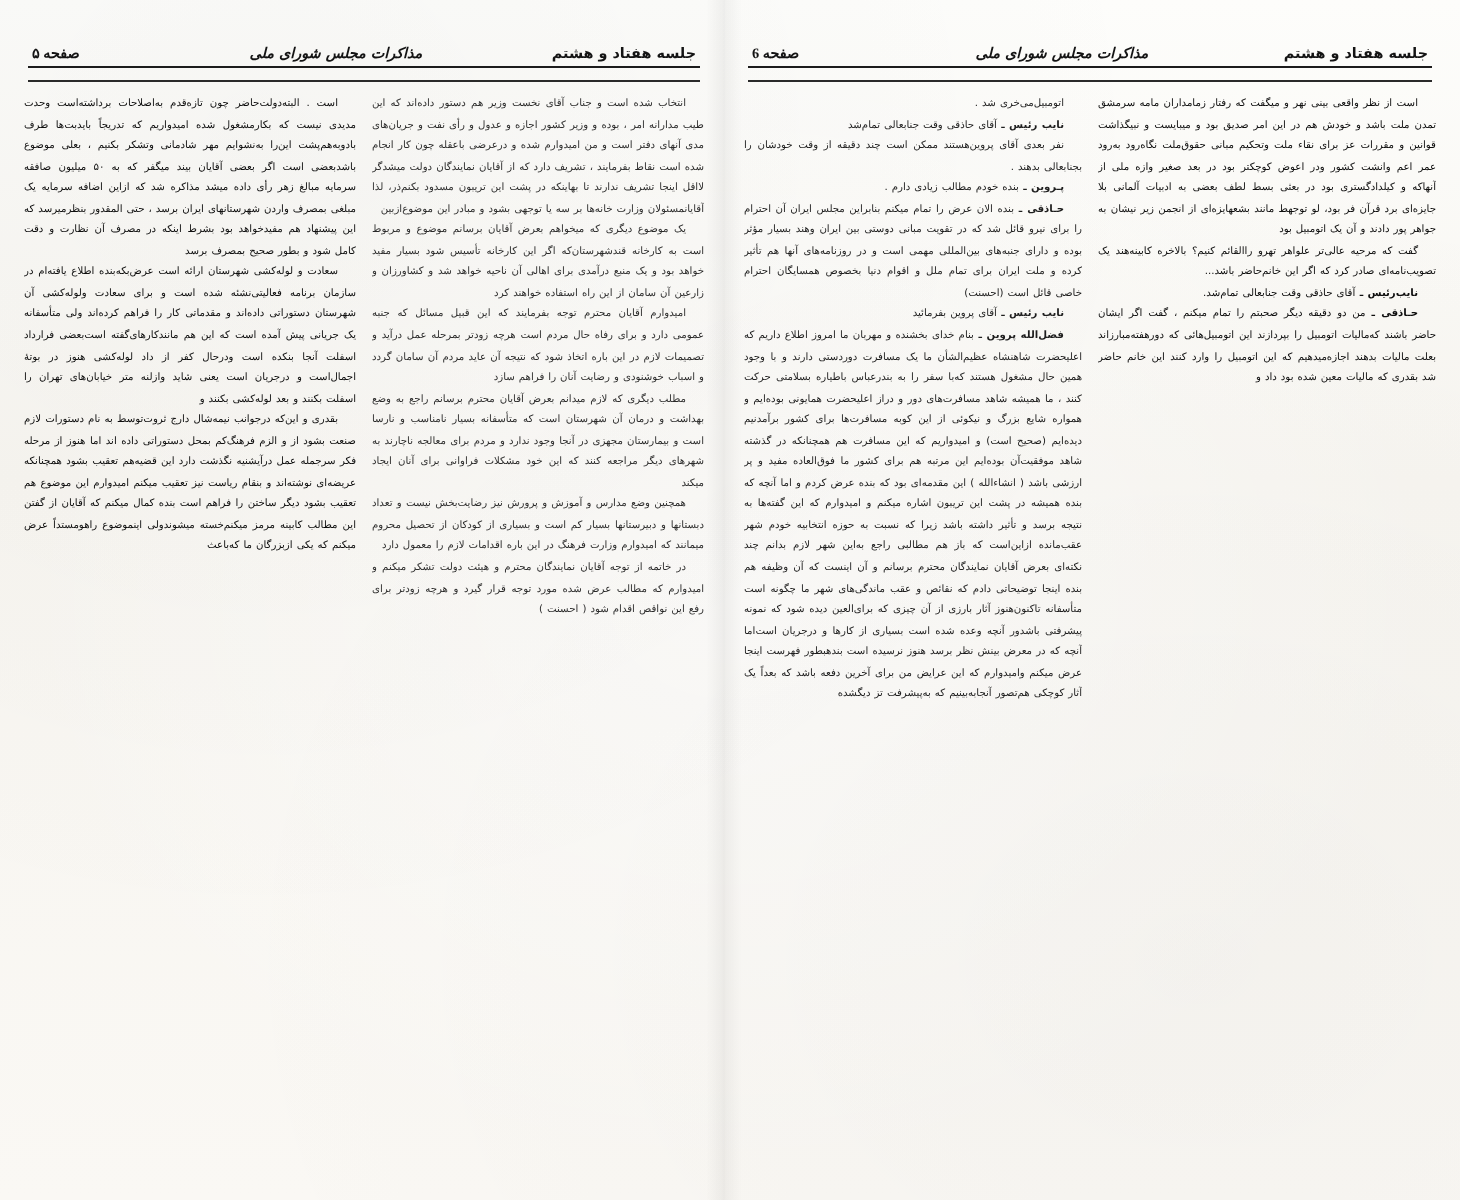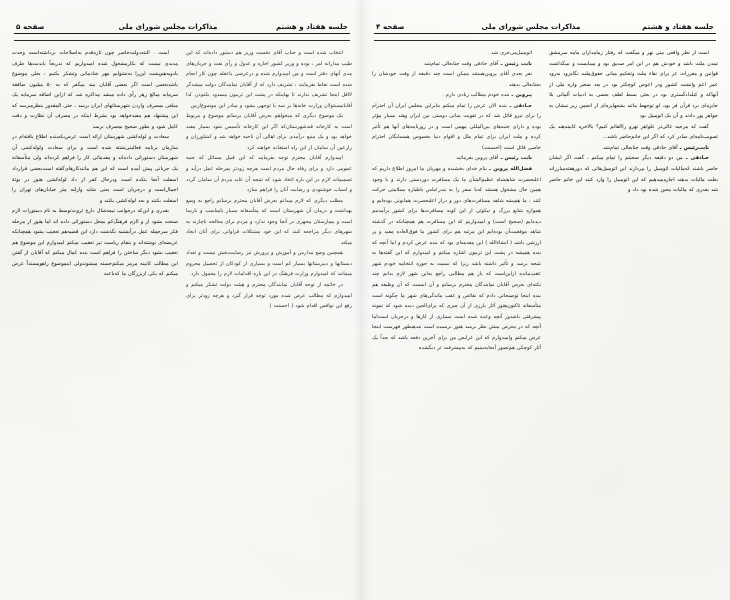--- a/index.html
+++ b/index.html
@@ -43,23 +43,23 @@
     pointer-events:none;
   }
 
   .hdr{
     display:flex;align-items:baseline;justify-content:space-between;
     font-size:7.2px;font-weight:bold;letter-spacing:0.2px;
     padding:0 4px 2px 4px;
     color:#141414;
     white-space:nowrap;
   }
-  .hdr .mid{flex:1;text-align:center;}
+  .hdr .mid{flex:1;text-align:center;font-style:italic;}
   .hdr .side{min-width:44px;}
-  .hdr .side.l{text-align:left;}
+  .hdr .side.l{text-align:left;font-family:Liberation Serif, serif;}
   .hdr .side.r{text-align:center;}
   .rule{
     height:0;border-top:1.6px solid #1c1c1c;
     margin:0 2px 6px 2px;
   }
   .rule.thin{border-top:0.8px solid #2a2a2a;margin-top:1px;}
 
   .cols{
     display:flex;flex-direction:row;gap:8px;
     height:540px;overflow:hidden;
@@ -87,21 +87,21 @@
 <body>
 
 <div class="paper"></div>
 
 <div class="spread">
 
   <div class="page page-right">
     <div class="hdr">
       <span class="side r">جلسه هفتاد و هشتم</span>
       <span class="mid">مذاکرات مجلس شورای ملی</span>
-      <span class="side l">صفحه ۴</span>
+      <span class="side l">صفحه 6</span>
     </div>
     <div class="rule"></div>
     <div class="rule thin"></div>
     <div class="cols">
       <div class="col">
           <p class="ind">است از نظر واقعی بینی نهر و میگفت که رفتار زمامداران مامه سرمشق تمدن ملت باشد و خودش هم در این امر صدیق بود و میبایست و نبیگذاشت قوانین و مقررات عز برای نقاء ملت وتحکیم مبانی حقوق‌ملت نگاه‌رود به‌رود عمر اعم وانشت کشور ودر اعوض کوچکتر بود در بعد صغیر وازه ملی از آنهاکه و کیلدادگستری بود در بعثی بسط لطف بعضی به ادبیات آلمانی بلا جایزه‌ای برد قرآن فر بود، لو توجهط مانند بشعهایزه‌ای از انجمن زیر نیشان به جواهر پور دادند و آن یک اتومبیل بود</p>
           <p class="ind">گفت که مرحیه عالی‌تر علو‌اهر تهرو را‌القائم کنیم؟ بالاخره کابینه‌هند یک تصویب‌نامه‌ای صادر کرد که اگر این خانم‌حاضر باشد...</p>
           <p class="ind"><span class="sp">نایب‌رئیس ـ </span>آقای حاذقی وقت جنابعالی تمام‌شد.</p>
           <p class="ind"><span class="sp">حـاذقی ـ </span>من دو دقیقه دیگر صحبتم را تمام میکنم ، گفت اگر ایشان حاضر باشند که‌مالیات اتومبیل را بپردازند این اتومبیل‌هائی که دورهفته‌مبار‌زاند بعلت مالیات بدهند اجازه‌میدهیم که این اتومبیل را وارد کنند این خانم حاضر شد بقدری که مالیات معین شده بود داد و</p>
         </div>

